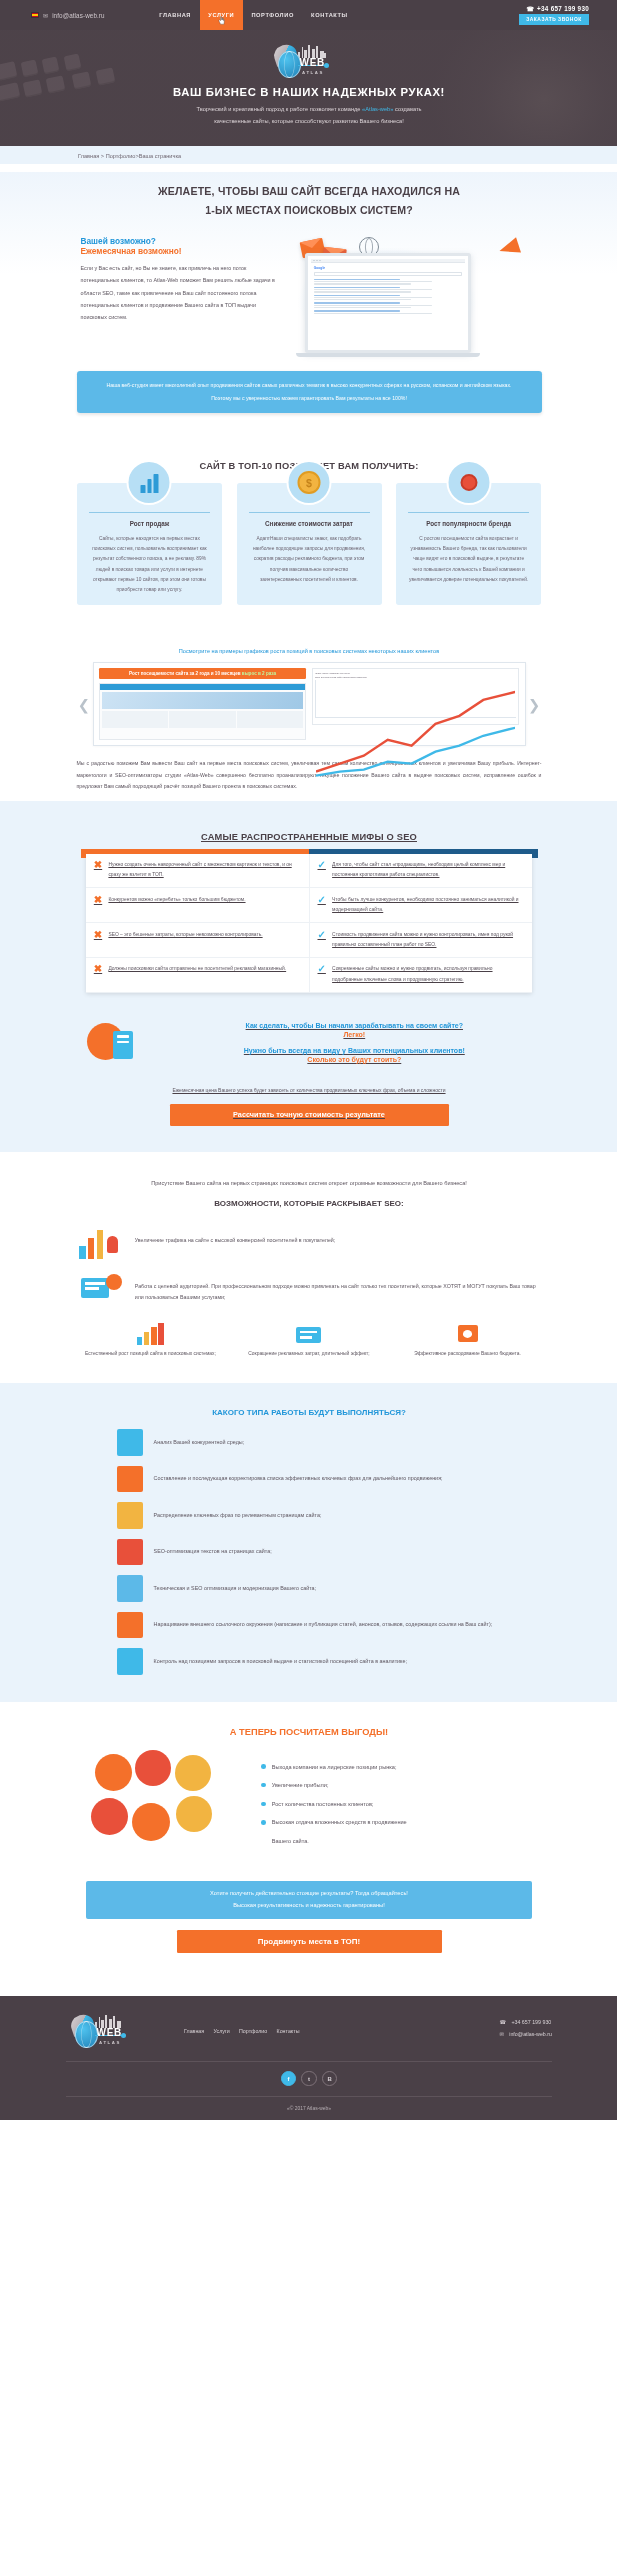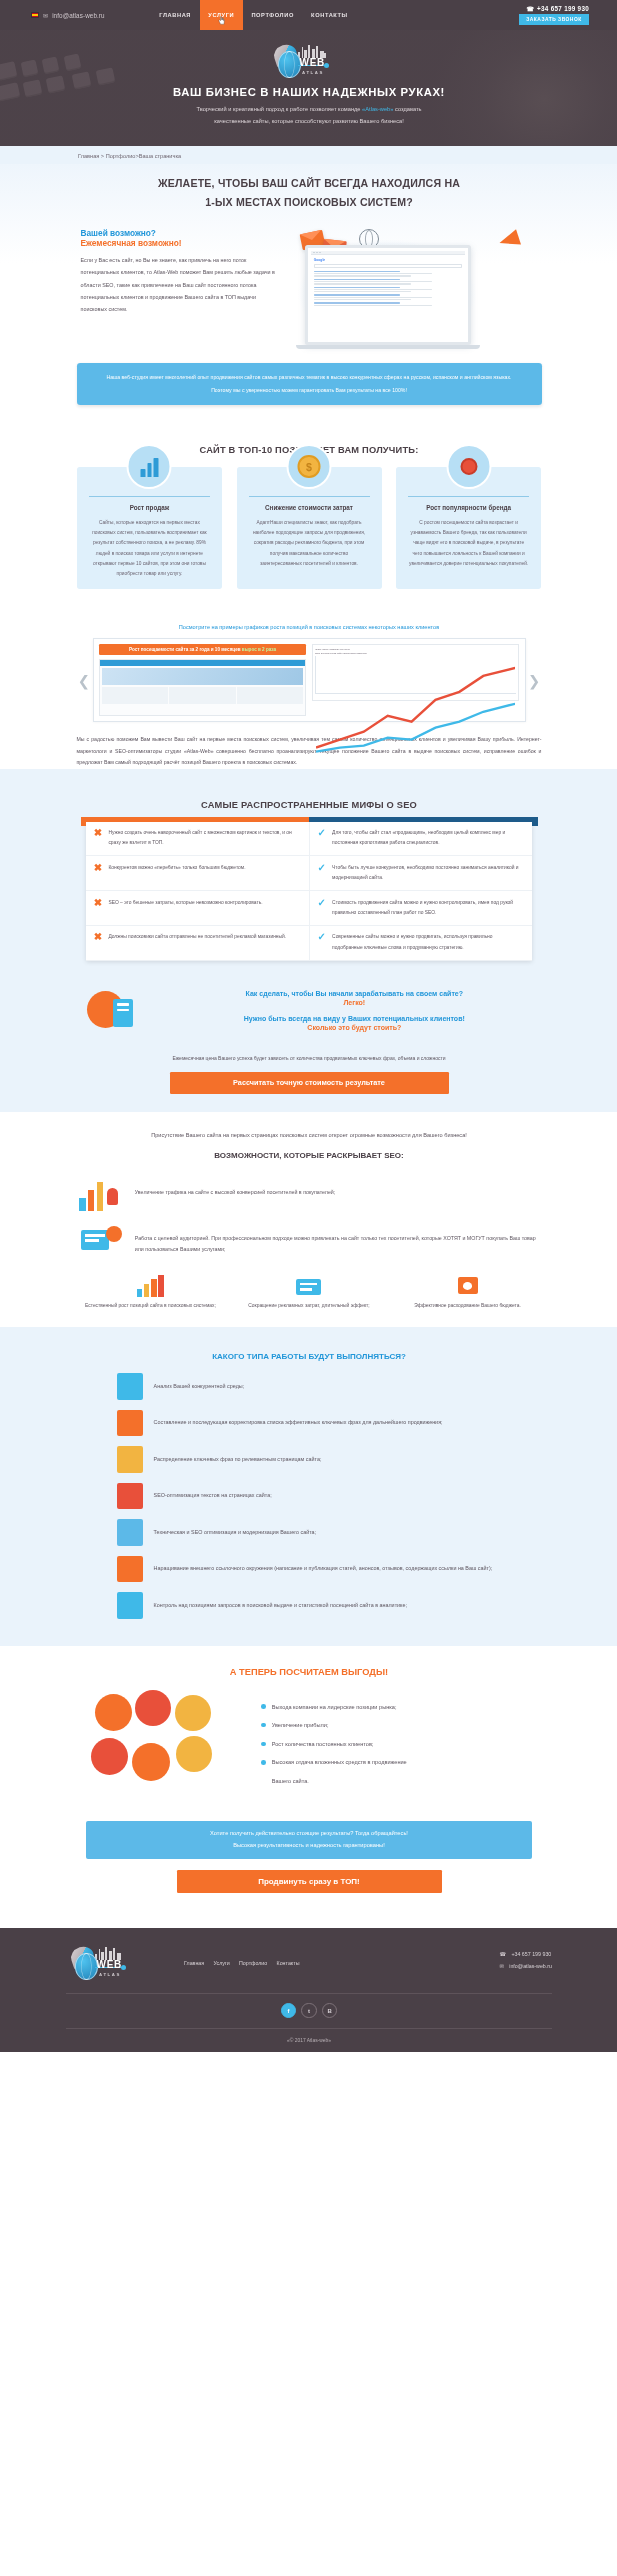--- a/index.html
+++ b/index.html
@@ -5,21 +5,21 @@
   * { box-sizing: border-box; margin: 0; padding: 0; }
   html, body { width: 618px; }
   body {
     font-family: "Liberation Sans", sans-serif;
     background: #ffffff;
     color: #4a4047;
     font-size: 6.6px;
     -webkit-font-smoothing: antialiased;
   }
   .wrap { width: 618px; position: relative; overflow: hidden; }
-  .container { width: 465px; margin: 0 auto; position: relative; }
+  .container { width: 465px; margin: 8px auto; position: relative; }
 
   
   .topbar {
     background: #4a4047;
     height: 30px;
     display: flex;
     align-items: stretch;
     position: relative;
     z-index: 20;
   }
@@ -233,21 +233,21 @@
     display:flex; align-items:center; justify-content:center; margin-top: 14.6px;
   }
   .cta-btn {
     background:#3fb9e8; color:#fff; font-size:7.3px; font-weight:bold; letter-spacing:0.3px;
     padding: 7.3px 35px; border:none; cursor:pointer; border-radius:1.3px;
   }
   .cta-art { position:absolute; left:50%; top:-14.6px; transform: translateX(-50%); width: 159px; height: 40px; }
   .cta-chip { position:absolute; border-radius:2px; }
 
   
-  .sec-pale { background:#eaf3fb; padding: 14.6px 0 18.6px; }
+  .sec-pale { background:#eaf3fb; padding: 14.6px 0 18.6px; text-decoration: underline; }
   .myth-table { margin: 0 9.3px; box-shadow: 0 1.3px 4.6px rgba(0,0,0,.12); position:relative; }
   .myth-table::before {
     content:""; position:absolute; left:-5.3px; top:-4.6px; right:-5.3px; height: 9.3px;
     background: linear-gradient(to right,#f4702a 0 50%, #1e5b8a 50% 100%); z-index:0;
   }
   .myth-head { display:flex; position:relative; z-index:1; }
   .myth-head div {
     flex:1; background:#5cb9e8; color:#fff; font-size:7.3px; font-weight:bold;
     text-align:center; padding: 6px 0; letter-spacing:0.4px;
   }
@@ -739,21 +739,21 @@
             <span class="ben-dot" style="visibility:hidden"></span>
             <span>Вашего сайта.</span>
           </div>
         </div>
       </div>
 
       <div class="final-box">
         <div>Хотите получить действительно стоящие результаты? Тогда обращайтесь!</div>
         <div>Высокая результативность и надежность гарантированы!</div>
       </div>
-      <button class="final-btn">Продвинуть сразу в ТОП!</button>
+      <button class="final-btn">Продвинуть места в ТОП!</button>
     </div>
   </section>
 
   <footer class="footer">
     <div class="f-top">
       <div class="f-logo">
         <div class="logo-mark">
           <div class="logo-city">
             <i style="left:1.3px;  width:2px; height:6px;"></i>
             <i style="left:4.6px;  width:1.3px; height:11.3px;"></i>

